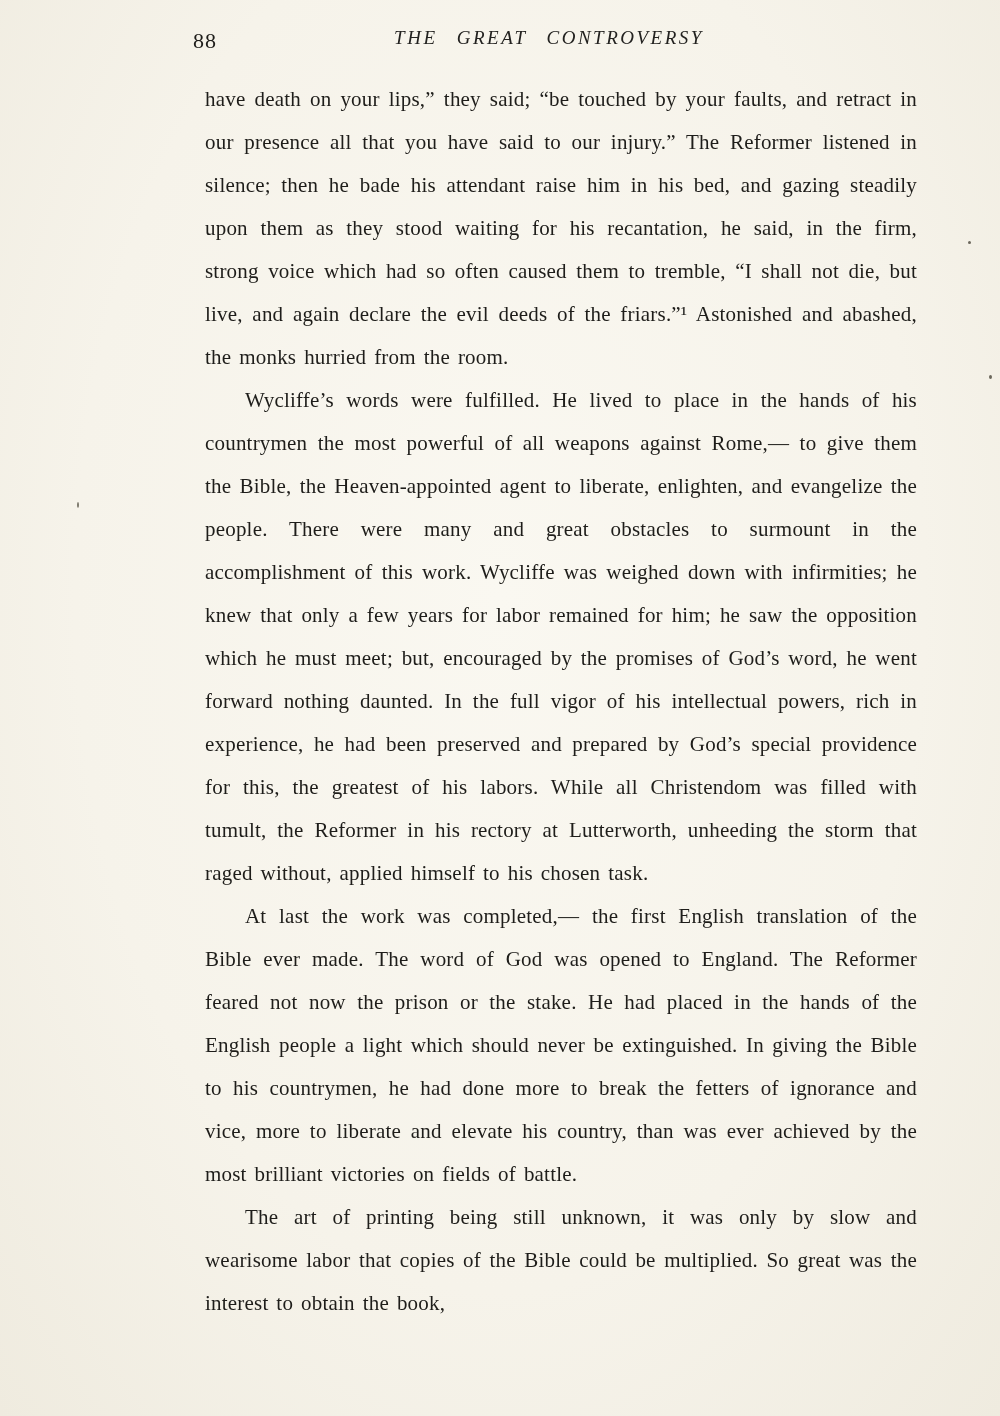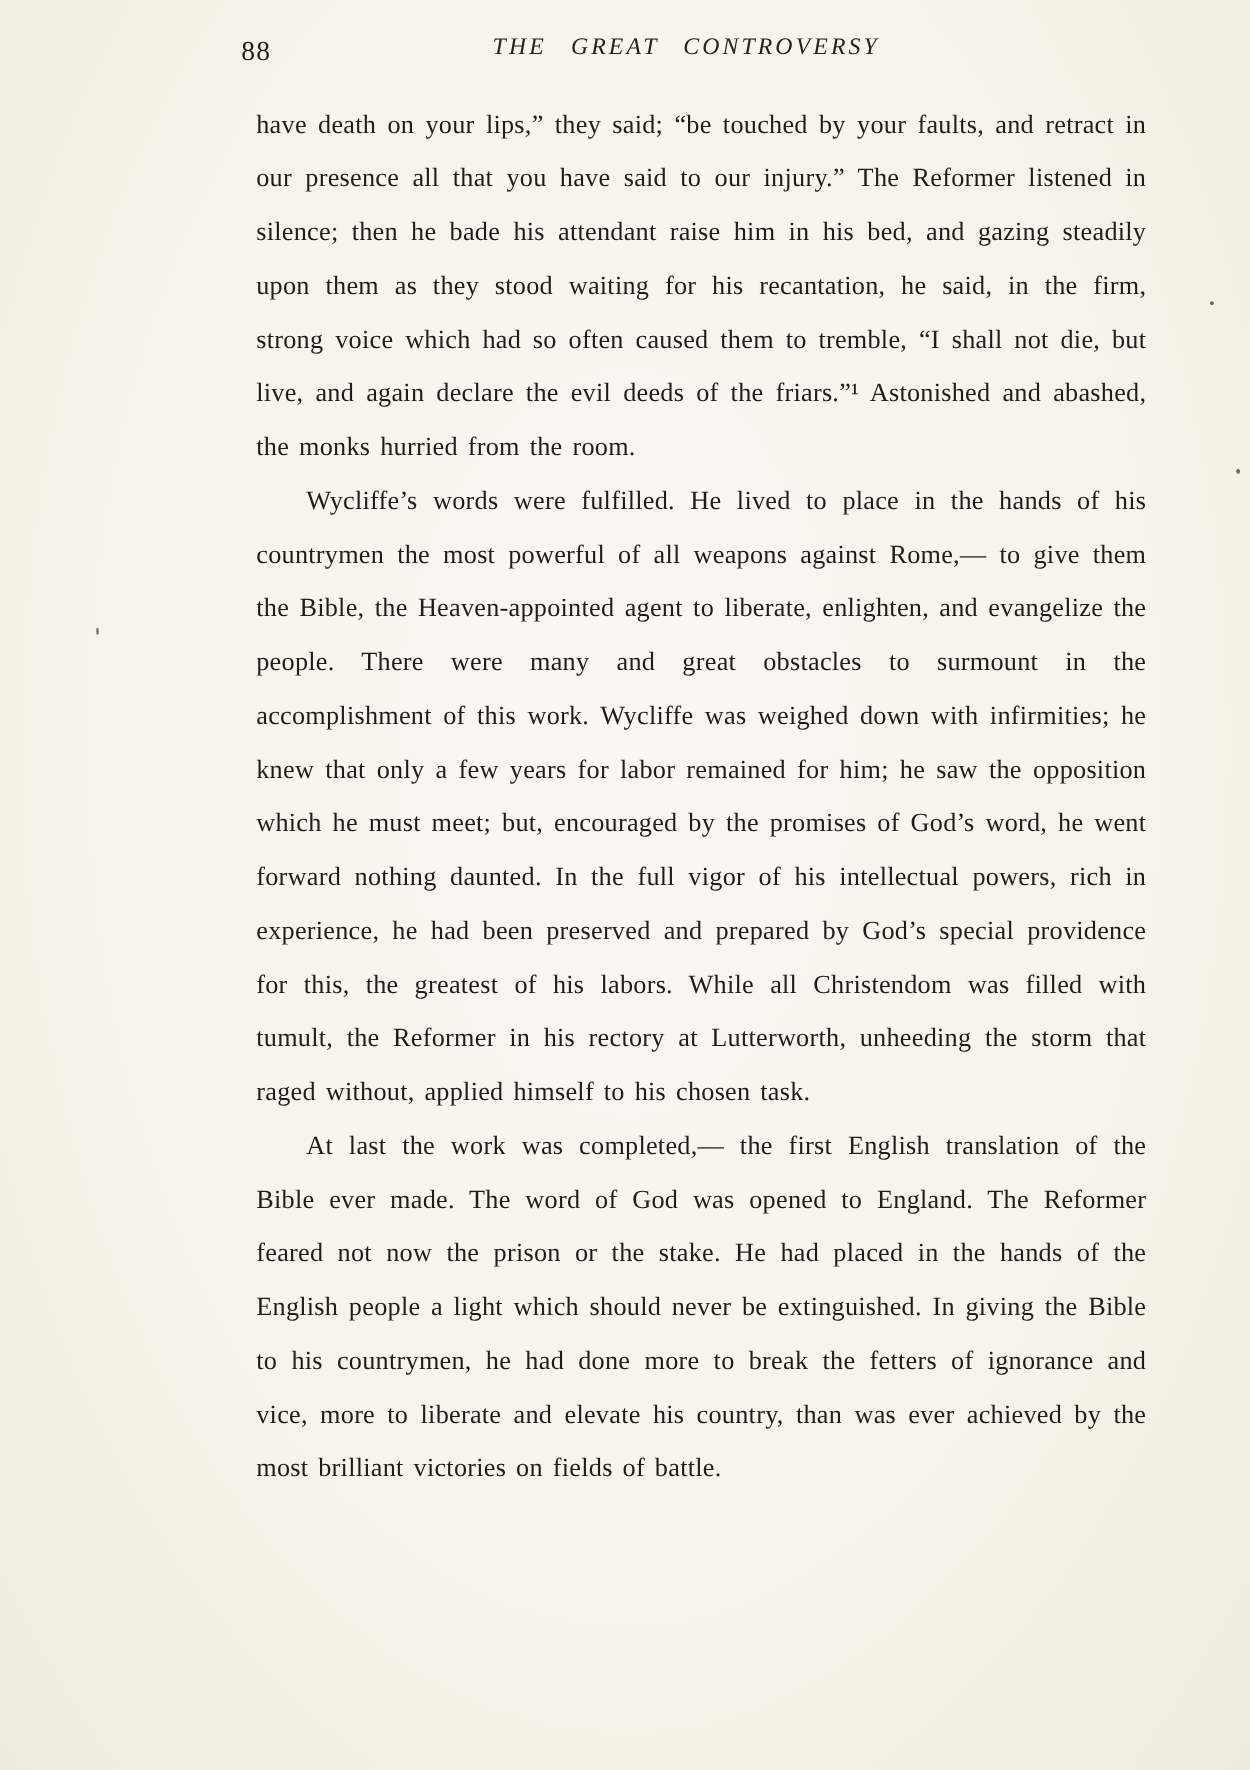--- a/index.html
+++ b/index.html
@@ -92,19 +92,20 @@
 
   <header class="page-header">
     <span class="page-number">88</span>
     <span class="running-title">THE GREAT CONTROVERSY</span>
   </header>
 
   <main class="page-body">
     <p class="para no-indent">have death on your lips,” they said; “be touched by your faults, and retract in our presence all that you have said to our injury.”  The Reformer listened in silence; then he bade his attendant raise him in his bed, and gazing steadily upon them as they stood waiting for his recantation, he said, in the firm, strong voice which had so often caused them to tremble, “I shall not die, but live, and again declare the evil deeds of the friars.”¹  Astonished and abashed, the monks hurried from the room.</p>
     <p class="para">Wycliffe’s words were fulfilled.  He lived to place in the hands of his countrymen the most powerful of all weapons against Rome,— to give them the Bible, the Heaven-appointed agent to liberate, enlighten, and evangelize the people.  There were many and great obstacles to surmount in the accomplishment of this work.  Wycliffe was weighed down with infirmities; he knew that only a few years for labor remained for him; he saw the opposition which he must meet; but, encouraged by the promises of God’s word, he went forward nothing daunted.  In the full vigor of his intellectual powers, rich in experience, he had been preserved and prepared by God’s special providence for this, the greatest of his labors.  While all Christendom was filled with tumult, the Reformer in his rectory at Lutterworth, unheeding the storm that raged without, applied himself to his chosen task.</p>
     <p class="para">At last the work was completed,— the first English translation of the Bible ever made.  The word of God was opened to England.  The Reformer feared not now the prison or the stake.  He had placed in the hands of the English people a light which should never be extinguished.  In giving the Bible to his countrymen, he had done more to break the fetters of ignorance and vice, more to liberate and elevate his country, than was ever achieved by the most brilliant victories on fields of battle.</p>
+    <p class="para">The art of printing being still unknown, it was only by slow and wearisome labor that copies of the Bible could be multiplied.  So great was the interest to obtain the book,</p>
   </main>
 
   <span class="speck speck-1"></span>
   <span class="speck speck-2"></span>
   <span class="speck speck-3"></span>
 
 </div>
 
 </body></html>

